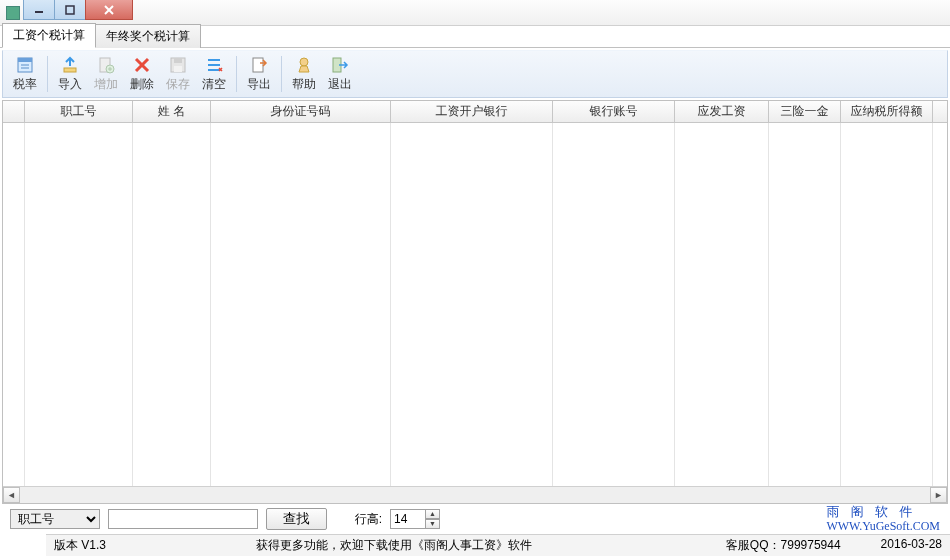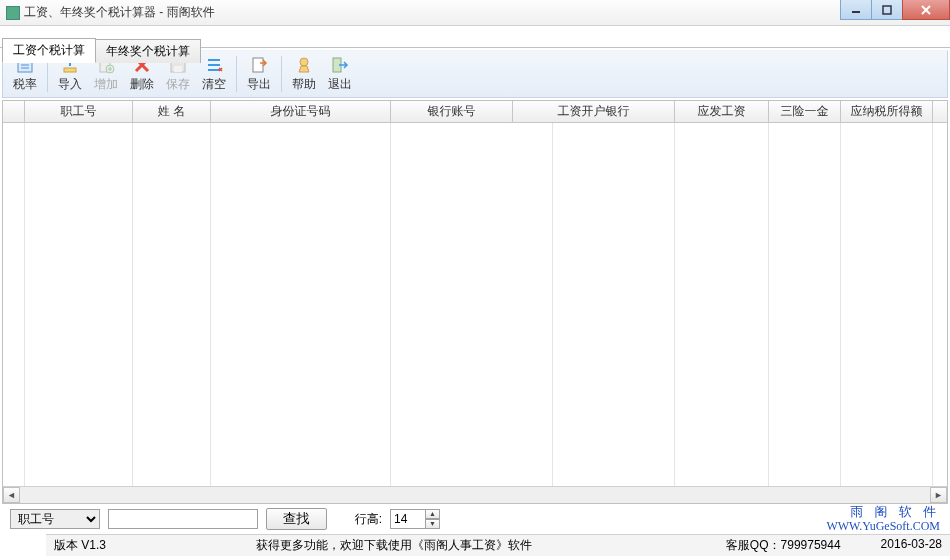--- a/index.html
+++ b/index.html
@@ -8,21 +8,21 @@
 .titlebar { height: 26px; background: linear-gradient(#fdfdfd, #f0f0f0); border-bottom: 1px solid #d0d0d0; display: flex; align-items: center; padding: 0 0 0 6px; }
 .titlebar .app-icon { width: 14px; height: 14px; background: #5a8; border: 1px solid #487; margin-right: 4px; }
 .titlebar .title { flex: 1; color: #333; }
 .win-btns { display: flex; height: 100%; }
 .win-btn { width: 32px; height: 20px; border: 1px solid; border-top: none; display: flex; align-items: center; justify-content: center; margin-left: -1px; font-family: Arial; }
 .win-min { background: linear-gradient(#d6e7f7,#bcd6ef); border-color:#7fa7cd; color:#334; }
 .win-max { background: linear-gradient(#d6e7f7,#bcd6ef); border-color:#7fa7cd; color:#334; }
 .win-close { background: linear-gradient(#e9a09a,#d66b60); border-color:#b94e41; color:#fff; width:48px; border-top-right-radius:0; }
 
 .tabbar { height: 22px; background: #fff; border-bottom: 1px solid #c0c0c0; display: flex; align-items: flex-end; padding-left: 2px; }
-.tab { padding: 3px 10px; border: 1px solid #b0b0b0; border-bottom: none; background: linear-gradient(#f7f7f7,#e9e9e9); margin-right: -1px; position: relative; top: 16px; }
+.tab { padding: 3px 10px; border: 1px solid #b0b0b0; border-bottom: none; background: linear-gradient(#f7f7f7,#e9e9e9); margin-right: -1px; position: relative; top: 1px; }
 .tab.active { background: #fff; border-bottom: 1px solid #fff; z-index: 1; }
 
 .toolbar { height: 48px; background: linear-gradient(#f3f7fc,#e5edf7); border: 1px solid #c4d3e6; border-top: 1px solid #eef4fb; margin: 2px; display: flex; align-items: center; padding: 0 4px; }
 .tbtn { display: flex; flex-direction: column; align-items: center; justify-content: flex-end; padding: 2px 6px; min-width: 34px; height: 42px; cursor: pointer; }
 .tlabel { font-size: 12px; color: #333; margin-top: 2px; }
 .tlabel.disabled { color: #a9a9a9; }
 .tsep { width: 1px; height: 36px; background: #c4d3e6; margin: 0 4px; }
 .ticon { width: 18px; height: 18px; }
 
 .grid-wrap { margin: 0 2px; border: 1px solid #c0c0c0; height: 404px; background: #fff; display:flex; flex-direction:column; }
@@ -36,37 +36,36 @@
 
 .searchbar { height: 30px; display:flex; align-items:center; padding: 0 10px; gap:8px; background:#fff; }
 .searchbar select, .searchbar input[type=text] { height: 20px; font-size:12px; border:1px solid #a0a0a0; padding: 1px 3px; }
 .searchbar select { width: 90px; }
 .searchbar .search-input { width: 150px; }
 .searchbar .btn { padding: 1px 16px; height:22px; background: linear-gradient(#fdfdfd,#e8e8e8); border:1px solid #9c9c9c; border-radius:2px; cursor:pointer;}
 .spinner { display:flex; align-items:flex-end; }
 .spinner input { width: 36px; text-align:left; height: 20px; border:1px solid #a0a0a0; padding:1px 3px;}
 .spin-btns { display:flex; flex-direction:column; margin-left:-1px;}
 .spin-btn { width:15px; height:10px; border:1px solid #a0a0a0; background:linear-gradient(#fdfdfd,#e8e8e8); font-size:7px; line-height:8px; text-align:center; color:#444;}
-.brand { margin-left:auto; text-align:right; color:#2050c0; font-family: KaiTi, serif; line-height:1.1;}
+.brand { margin-left:auto; color:#2050c0; font-family: KaiTi, serif; line-height:1.1;}
 .brand .l1 { letter-spacing:4px; font-size:13px;}
 .brand .l2 { font-size:12px; letter-spacing:0;}
 
 .statusbar { height: 22px; background: #f4f4f4; border-top:1px solid #d0d0d0; display:flex; align-items:center; padding: 0 8px; gap: 40px; margin-left: 46px;}
 .statusbar .sp { flex:0 0 auto;}
 .statusbar .mid { flex:0 0 auto; margin-left:110px;}
 .statusbar .right { margin-left:auto; display:flex; gap:40px;}
 
 svg { display:block; }
 </style>
 </head>
 <body>
 
 <div class="titlebar">
   <div class="app-icon"></div>
-  <div class="title">工资、年终奖个税计算器 - 雨阁软件</div>
   <div class="win-btns">
     <div class="win-btn win-min">
         <svg width="10" height="10">
           <line x1="1" y1="7" x2="9" y2="7" stroke="#334" stroke-width="2"></line>
         </svg>
       </div>
     <div class="win-btn win-max">
         <svg width="10" height="10">
           <rect x="1" y="1" width="8" height="8" fill="none" stroke="#334" stroke-width="1.5"></rect>
         </svg>
@@ -160,22 +159,22 @@
     <span class="tlabel">退出</span>
   </div>
 </div>
 
 <div class="grid-wrap">
   <div class="grid-header" id="grid-header">
       <div class="gcell" style="width: 22px;"></div>
       <div class="gcell" style="width: 108px;">职工号</div>
       <div class="gcell" style="width: 78px;">姓  名</div>
       <div class="gcell" style="width: 180px;">身份证号码</div>
+      <div class="gcell" style="width: 162px;">工资开户银行</div>
       <div class="gcell" style="width: 122px;">银行账号</div>
-      <div class="gcell" style="width: 162px;">工资开户银行</div>
       <div class="gcell" style="width: 94px;">应发工资</div>
       <div class="gcell" style="width: 72px;">三险一金</div>
       <div class="gcell" style="width: 92px;">应纳税所得额</div>
     </div>
   <div class="grid-body" id="grid-body">
       <div class="gcol" style="width: 22px;"></div>
       <div class="gcol" style="width: 108px;"></div>
       <div class="gcol" style="width: 78px;"></div>
       <div class="gcol" style="width: 180px;"></div>
       <div class="gcol" style="width: 162px;"></div>

